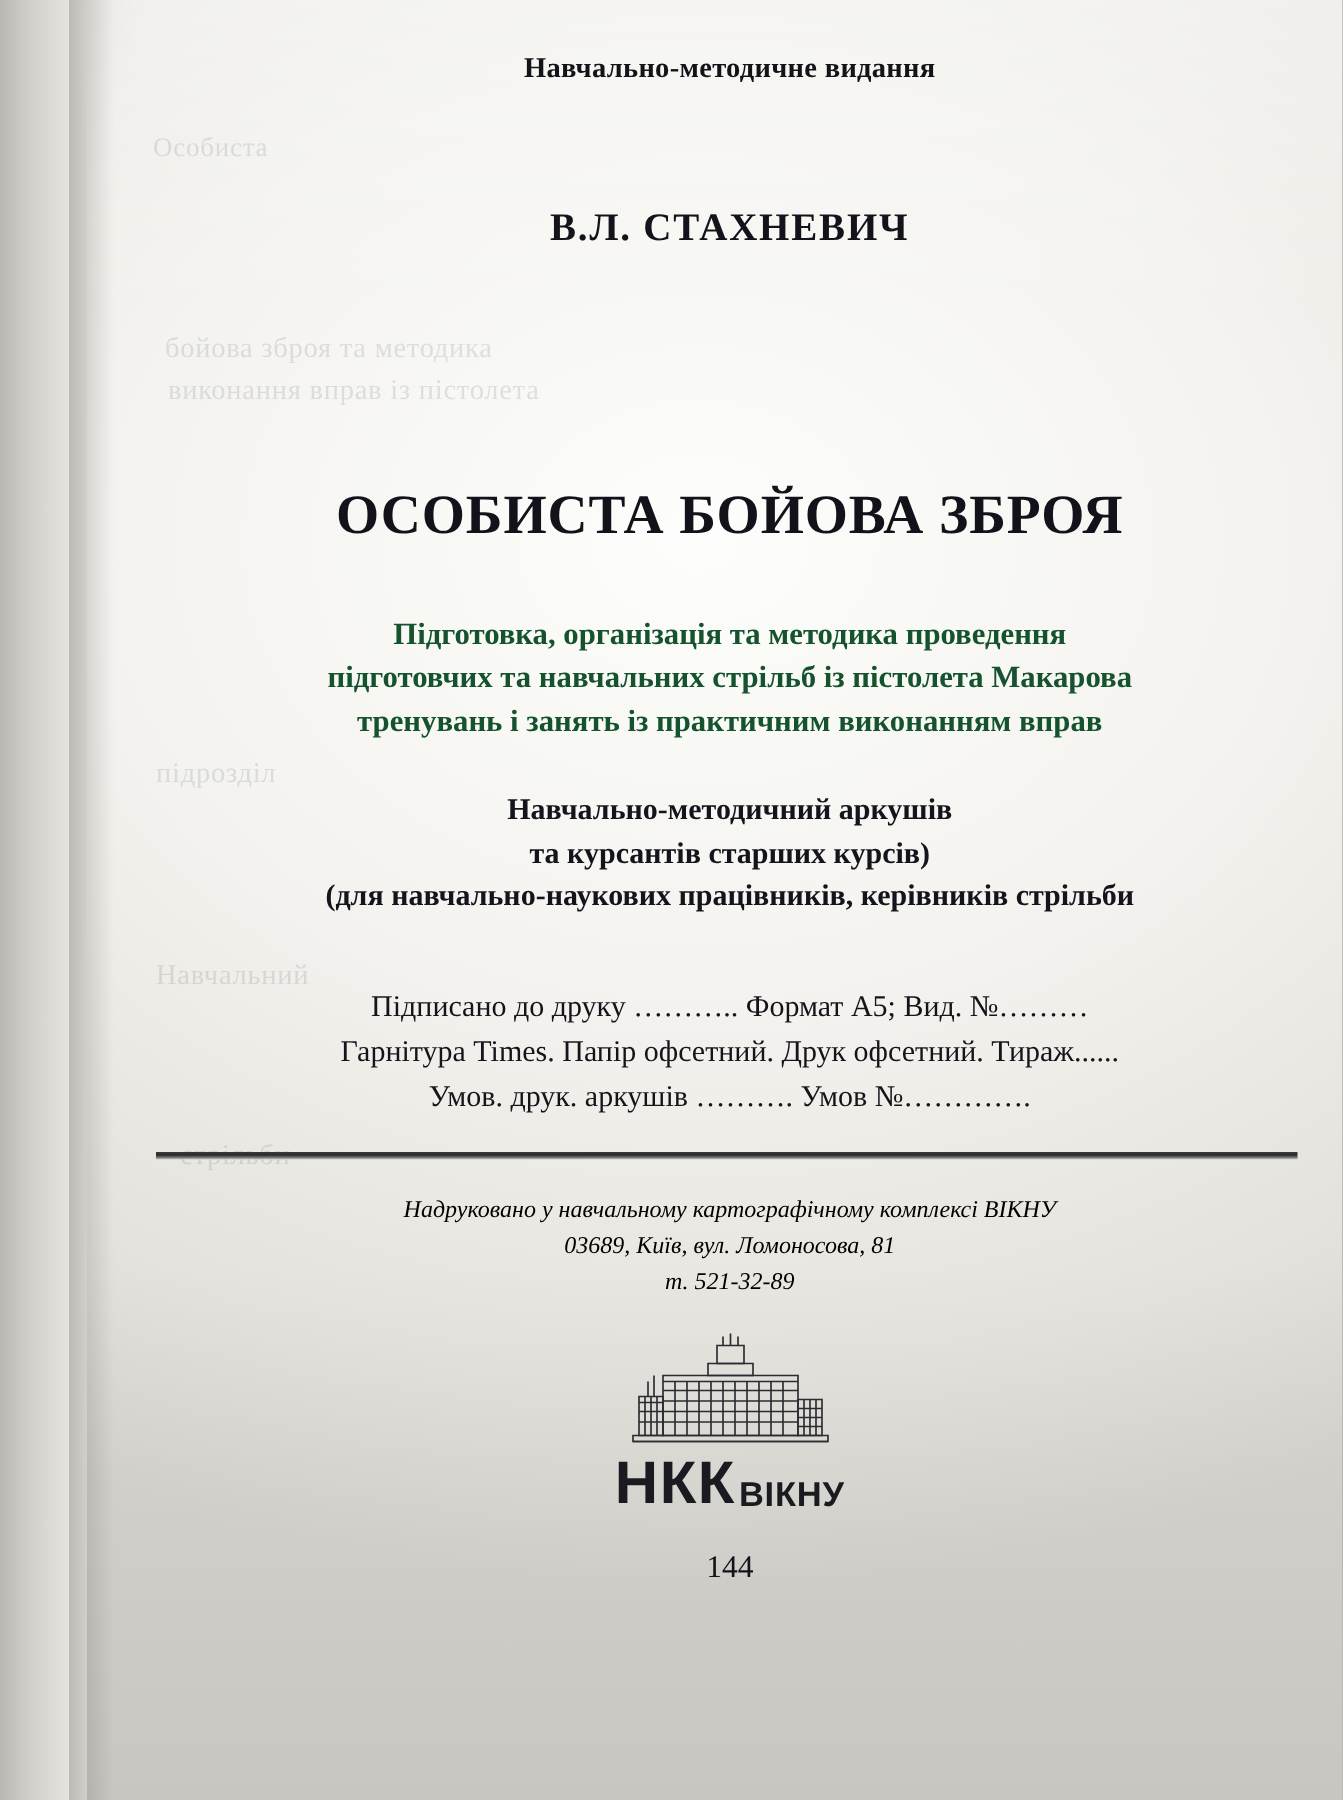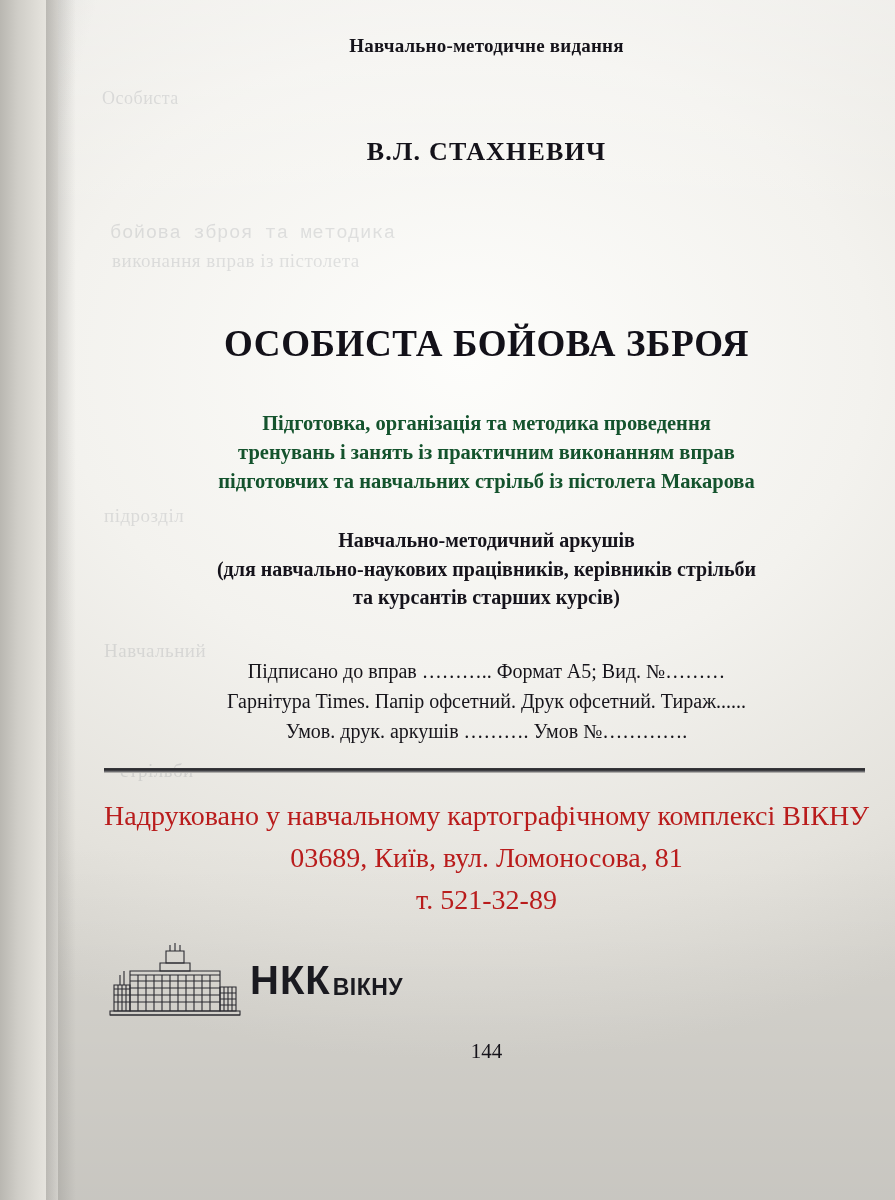--- a/index.html
+++ b/index.html
@@ -118,27 +118,29 @@
     line-height: 1.5;
     color: #16141a;
   }
   .rule {
     margin: 22px 8px 0 4px;
     height: 5px;
     background: linear-gradient(to bottom, #3a3a3e 0%, #2a2a2e 40%, #6d6d70 70%, #cfcdc7 100%);
   }
   .printer {
     margin-top: 22px;
-    font-size: 28px;
+    font-size: 16px;
     line-height: 1.5;
-    color: #b91c1c;
+    color: #000000;
+    font-style: italic;
   }
   .logo-wrap {
     margin-top: 20px;
     display: flex;
+    flex-direction: column;
     align-items: center;
   }
   .logo-text {
     margin-top: 2px;
     font-family: "Liberation Sans", sans-serif;
     font-weight: bold;
     font-size: 40px;
     letter-spacing: 1px;
     color: #1a1a20;
     display: flex;
@@ -157,52 +159,52 @@
   }
 </style>
 </head>
 <body>
 
 <div id="page">
   <div id="page-bg"></div>
   <div id="page-bg2"></div>
 
   <div class="bleed" style="left:102px; top:88px; font-size:18px;text-align:center;">Особиста</div>
-  <div class="bleed" style="left:110px; top:222px; font-size:19px;font-family:Liberation Mono, monospace;">бойова зброя та методика</div>
+  <div class="bleed" style="left:110px; top:222px; font-size:19px;">бойова зброя та методика</div>
   <div class="bleed" style="left:112px; top:250px; font-size:19px;">виконання вправ із пістолета</div>
   <div class="bleed" style="left:104px; top:640px; font-size:19px;">Навчальний</div>
   <div class="bleed" style="left:104px; top:505px; font-size:19px;">підрозділ</div>
   <div class="bleed" style="left:120px; top:760px; font-size:19px;">стрільби</div>
 
   <div id="binding"></div>
   <div id="binding-shadow"></div>
 
   <div id="content">
 
     <div class="series-line center">Навчально-методичне видання</div>
 
     <div class="author center">В.Л. СТАХНЕВИЧ</div>
 
     <div class="main-title center">ОСОБИСТА БОЙОВА ЗБРОЯ</div>
 
     <div class="subtitle center">
       <div>Підготовка, організація та методика проведення</div>
+      <div>підготовчих та навчальних стрільб із пістолета Макарова</div>
       <div>тренувань і занять із практичним виконанням вправ</div>
-      <div>підготовчих та навчальних стрільб із пістолета Макарова</div>
     </div>
 
     <div class="kind center">
       <div>Навчально-методичний аркушів</div>
+      <div>та курсантів старших курсів)</div>
       <div>(для  навчально-наукових працівників, керівників стрільби</div>
-      <div>та курсантів старших курсів)</div>
     </div>
 
 
     <div class="imprint center">
-      <div>Підписано до вправ ……….. Формат А5; Вид. №………</div>
+      <div>Підписано до друку ……….. Формат А5; Вид. №………</div>
       <div>Гарнітура Times. Папір офсетний. Друк офсетний. Тираж......</div>
       <div>Умов. друк. аркушів ………. Умов №………….</div>
     </div>
 
     <div class="rule"></div>
 
     <div class="printer center">
       <div>Надруковано у навчальному картографічному комплексі ВІКНУ</div>
       <div>03689, Київ, вул. Ломоносова, 81</div>
       <div>т. 521-32-89</div>

